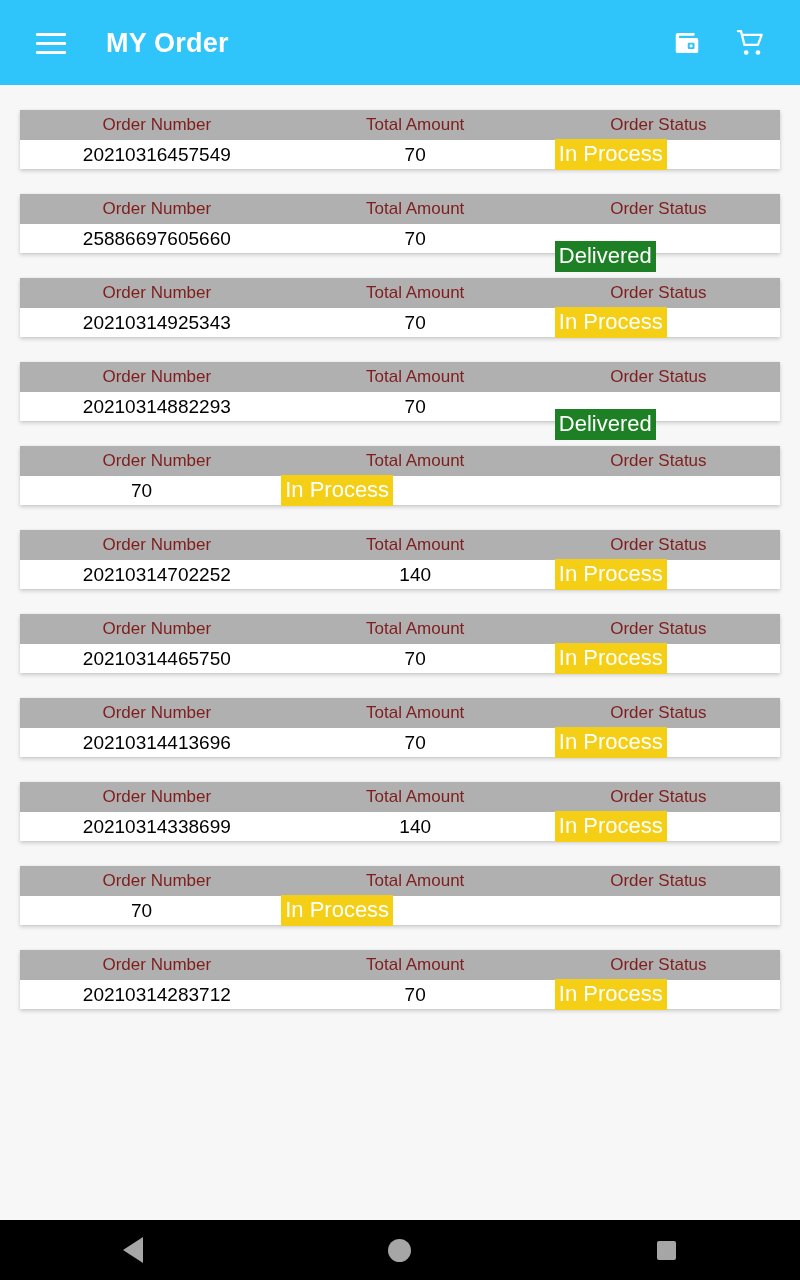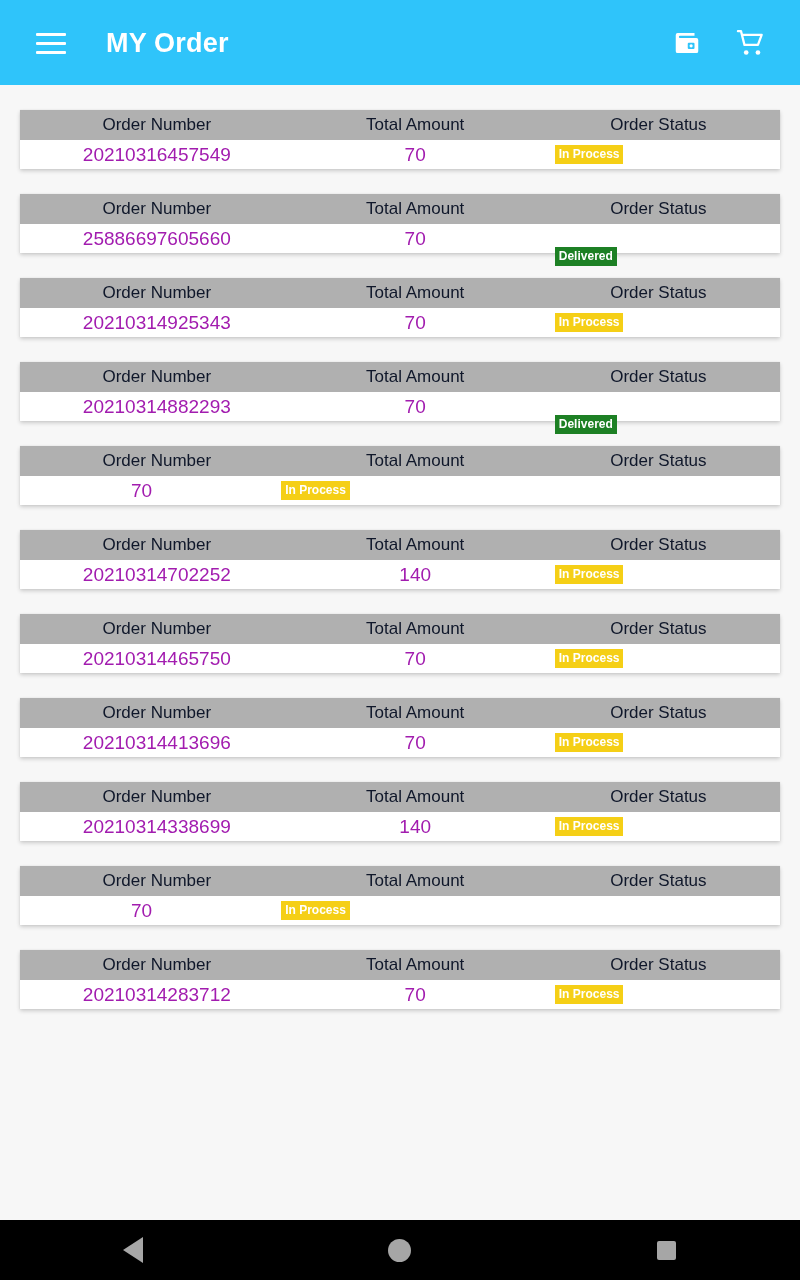--- a/index.html
+++ b/index.html
@@ -48,29 +48,29 @@
     display:flex; align-items:stretch; width:100%;
   }
   .crow.head { background:#b0b0b0; height:30px; }
   .crow.body { background:#ffffff; height:29px; }
 
   .c1 { width:36%; display:flex; align-items:center; justify-content:center; }
   .c2 { width:32%; display:flex; align-items:center; justify-content:center; }
   .c3 { width:32%; display:flex; align-items:center; justify-content:flex-start; padding-left:18px; }
 
   .head .c1, .head .c2, .head .c3 {
-    color:#0f172a; font-size:17px; font-weight:normal; white-space:nowrap;
+    color:#7f1d1d; font-size:17px; font-weight:normal; white-space:nowrap;
   }
   .head .c3 { justify-content:center; padding-left:0; }
 
-  .body .c1, .body .c2 { color:#a21caf; font-size:19px; white-space:nowrap; }
+  .body .c1, .body .c2 { color:#000000; font-size:19px; white-space:nowrap; }
 
   .badge {
-    display:inline-block; color:#ffffff; font-size:12px;
-    padding:2px 4px 3px 4px; line-height:1.18; white-space:nowrap;font-weight:bold;
+    display:inline-block; color:#ffffff; font-size:22px;
+    padding:2px 4px 3px 4px; line-height:1.18; white-space:nowrap;
   }
   .badge.inprocess { background:#f5cf16; }
   .badge.delivered { background:#1d8024;margin-top:36px; }
 
   
   .navbar {
     position:absolute; left:0; bottom:0; width:800px; height:60px;
     background:#000000; display:flex; align-items:center; justify-content:space-around;
   }
   .nav-btn { width:70px; height:60px; display:flex; align-items:center; justify-content:center; cursor:pointer; }

